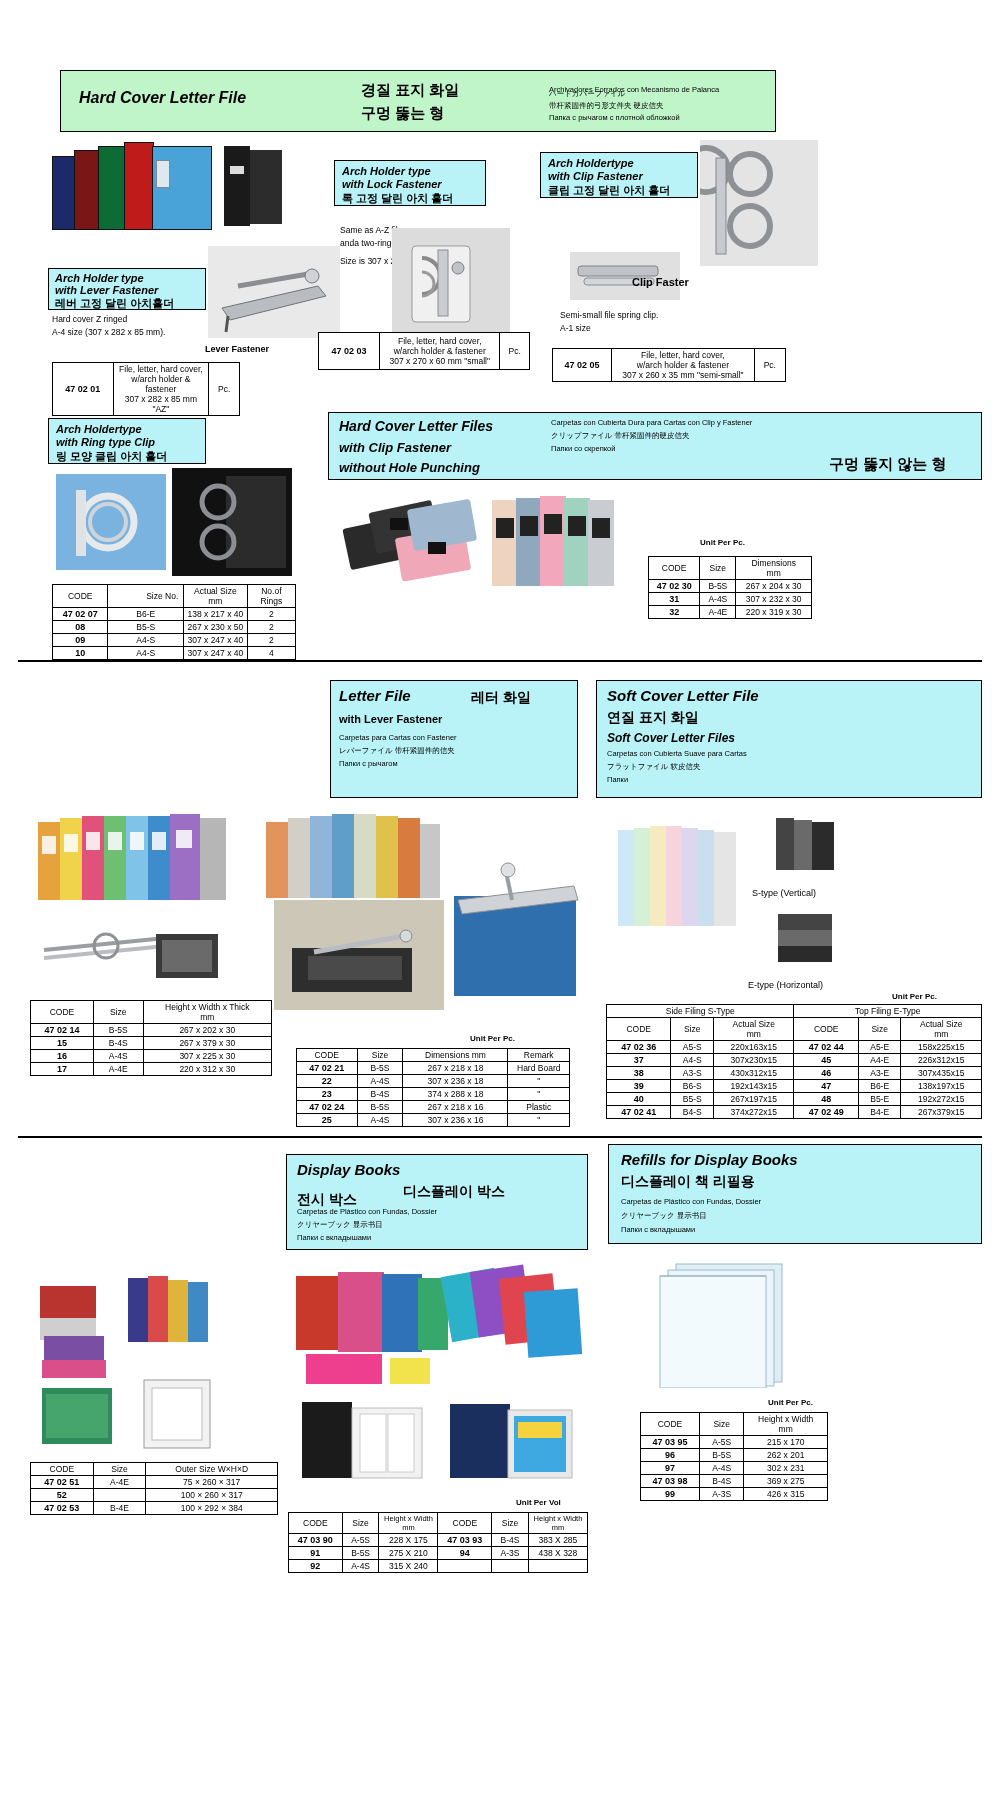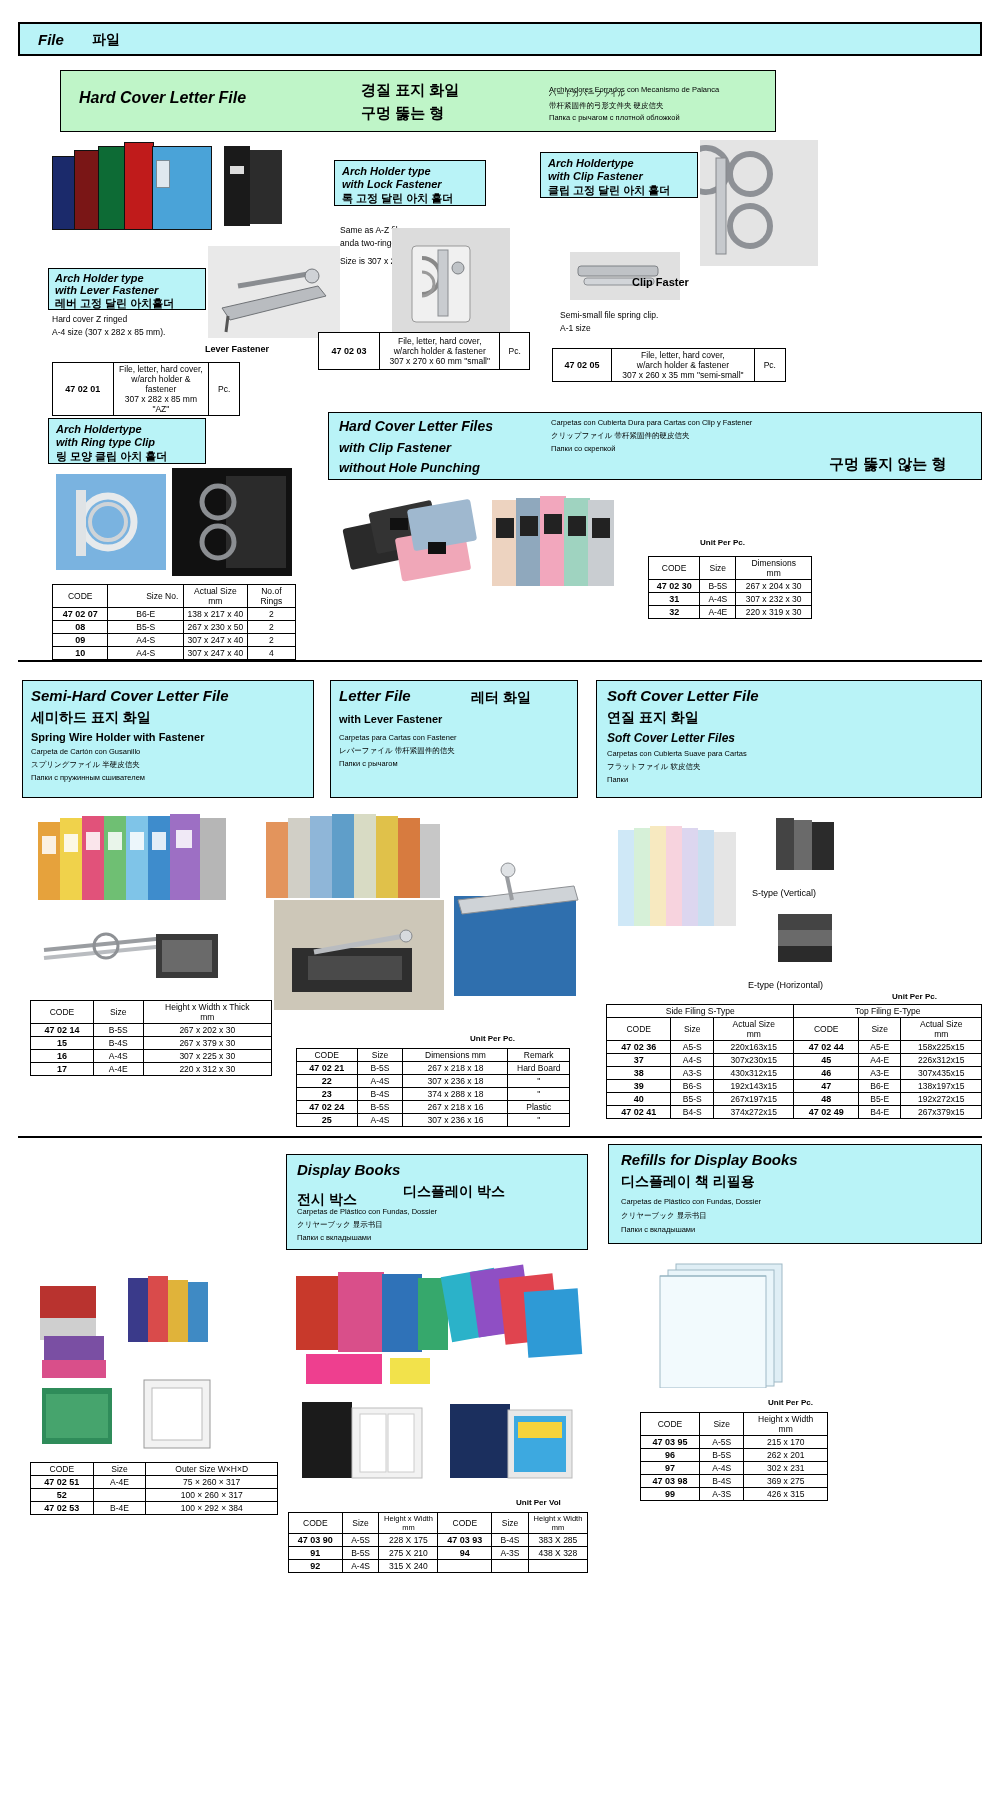--- a/index.html
+++ b/index.html
@@ -32,24 +32,20 @@
   table.tb th{font-size:8.5px;font-weight:normal;}
   table.tb td.code{font-weight:bold;font-size:9px;}
   .unit{position:absolute;font-size:8px;font-weight:bold;}
   .photo{position:absolute;overflow:hidden;}
 </style>
 </head>
 <body>
 
 <div class="page">
 
-  <div id="hdr" class="box">
-    <span class="t1">File</span>
-    <span class="t2">파일</span>
-  </div>
 
   <div class="box green" style="left:60px;top:70px;width:716px;height:62px;">
     <div style="position:absolute;left:18px;top:18px;font-size:16px;" class="tt-en">Hard Cover  Letter File</div>
     <div style="position:absolute;left:300px;top:10px;font-size:15px;" class="tt-ko">경질 표지 화일</div>
     <div style="position:absolute;left:300px;top:33px;font-size:15px;" class="tt-ko">구멍 뚫는 형</div>
     <div style="position:absolute;left:488px;top:6px;margin-top:8px;" class="xsmall">Archivadores Forrados con Mecanismo de Palanca</div>
     <div style="position:absolute;left:488px;top:18px;" class="xsmall">ハードカバーファイル</div>
     <div style="position:absolute;left:488px;top:30px;" class="xsmall">带杆紧固件的弓形文件夹  硬皮信夹</div>
     <div style="position:absolute;left:488px;top:42px;" class="xsmall">Папка с рычагом с плотной обложкой</div>
   </div>
@@ -297,28 +293,20 @@
     <tr>
       <td class="code">32</td>
       <td>A-4E</td>
       <td>220 x 319 x 30</td>
     </tr>
   </tbody>
     </table>
 
   <div style="position:absolute;left:18px;top:660px;width:964px;height:2px;background:#000;"></div>
 
-  <div class="box cyan" style="left:22px;top:680px;width:292px;height:118px;">
-    <div style="position:absolute;left:8px;top:6px;font-size:15px;" class="tt-en">Semi-Hard Cover Letter File</div>
-    <div style="position:absolute;left:8px;top:28px;font-size:14px;" class="tt-ko">세미하드 표지 화일</div>
-    <div style="position:absolute;left:8px;top:50px;font-size:11px;font-weight:bold;">Spring Wire Holder with Fastener</div>
-    <div style="position:absolute;left:8px;top:66px;" class="xsmall">Carpeta de Cartón con Gusanillo</div>
-    <div style="position:absolute;left:8px;top:79px;" class="xsmall">スプリングファイル    半硬皮信夹</div>
-    <div style="position:absolute;left:8px;top:92px;" class="xsmall">Папки с пружинным сшивателем</div>
-  </div>
 
   <div class="photo" style="left:32px;top:808px;width:210px;height:96px;">
     <svg width="210" height="96" viewBox="0 0 210 96">
       <rect width="210" height="96" fill="#ffffff"></rect>
       <rect x="6" y="14" width="22" height="78" fill="#e6a23c"></rect>
       <rect x="28" y="10" width="22" height="82" fill="#f0d24b"></rect>
       <rect x="50" y="8" width="22" height="84" fill="#e1527a"></rect>
       <rect x="72" y="8" width="22" height="84" fill="#6fbf73"></rect>
       <rect x="94" y="8" width="22" height="84" fill="#7fc4e8"></rect>
       <rect x="116" y="8" width="22" height="84" fill="#3e8ccc"></rect>

